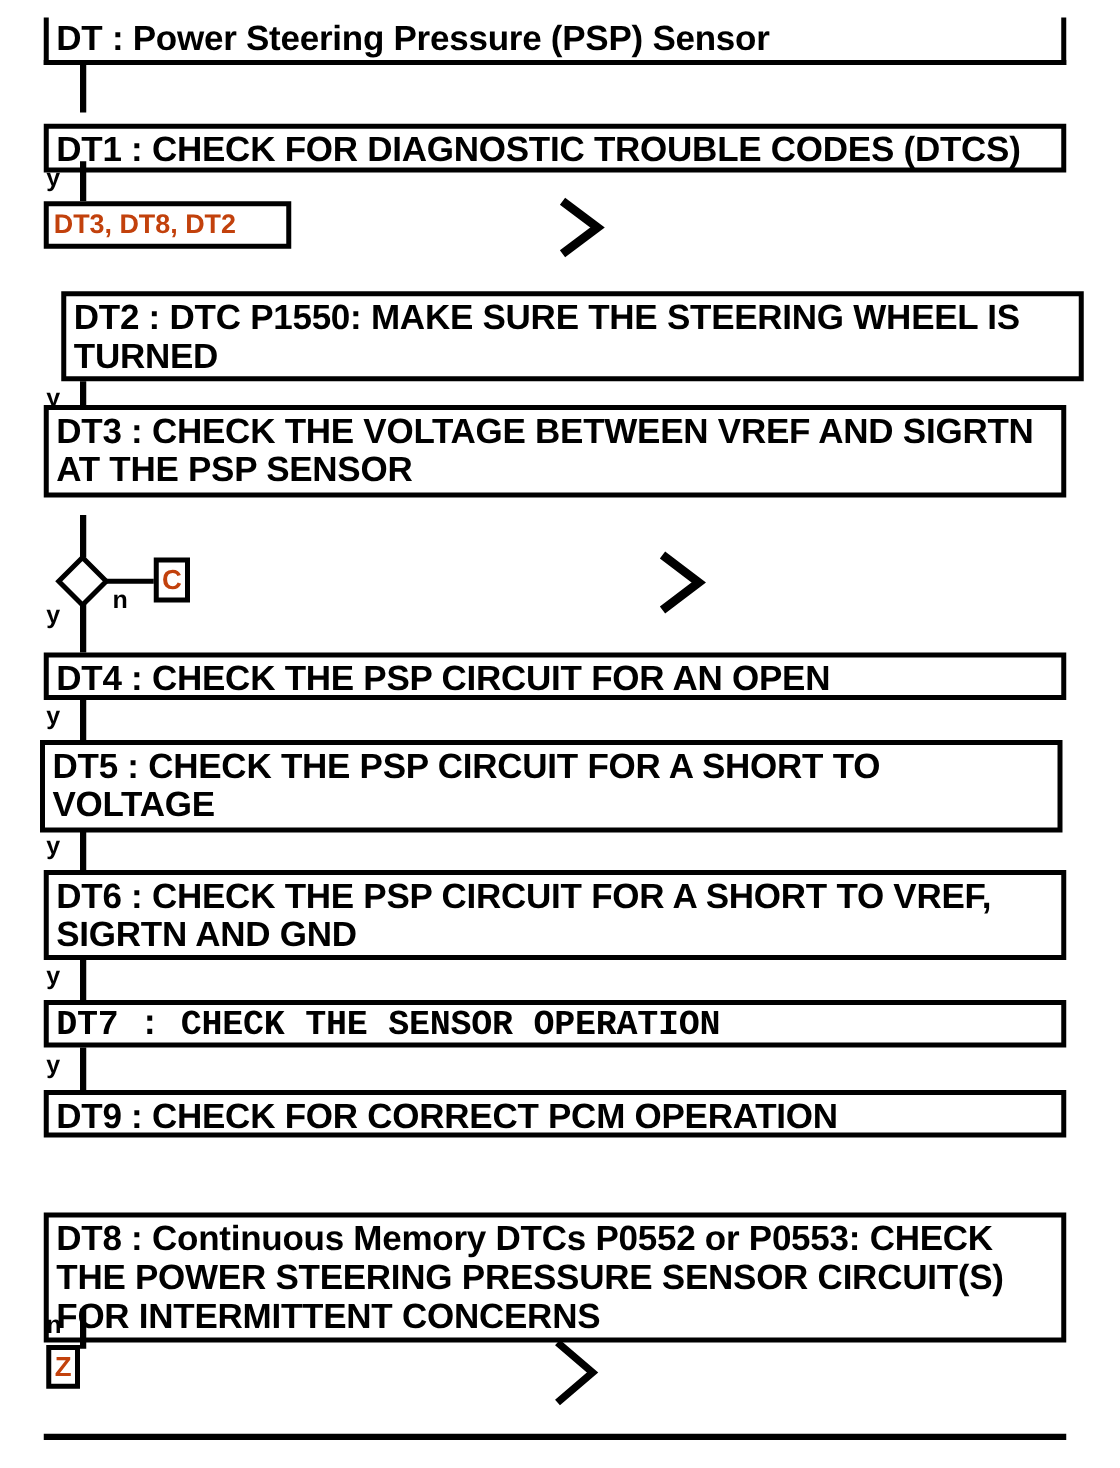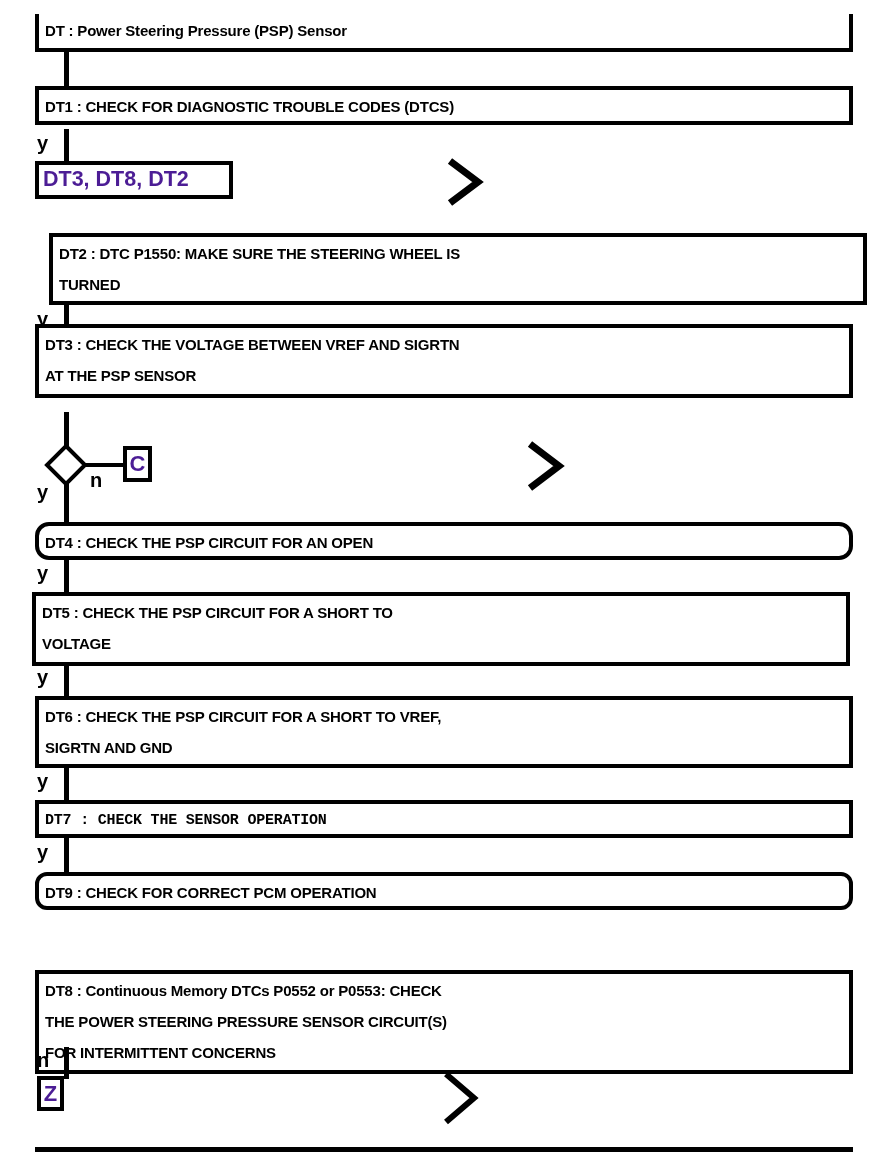--- a/index.html
+++ b/index.html
@@ -18,38 +18,38 @@
     overflow: hidden;
   }
   
   .step-box {
     position: absolute;
     box-sizing: border-box;
     border: 4px solid #000000;
     background: #ffffff;
     color: #000000;
     font-weight: bold;
-    font-size: 15px;
+    font-size: 28px;
     line-height: 31px;
     letter-spacing: -0.2px;
     padding: 1px 0 0 6px;
     white-space: pre-line;
     font-family: "Liberation Sans", sans-serif;
   }
   
   .step-box.clipped-top {
     border-top: none;
   }
   
   .ref-box {
     position: absolute;
     box-sizing: border-box;
     border: 4px solid #000000;
     background: #ffffff;
-    color: #4c1d95;
+    color: #c2410c;
     font-weight: bold;
     font-size: 21.5px;
     line-height: 1;
     display: flex;
     align-items: center;
     justify-content: flex-start;
     padding-left: 4px;
     font-family: "Liberation Sans", sans-serif;
   }
   .ref-box.tiny {
@@ -94,21 +94,21 @@
 </style>
 </head>
 <body>
 
 <div id="canvas">
 
   <div class="step-box clipped-top" style="left:35px; top:14px; width:818px; height:38px;">DT : Power Steering Pressure (PSP) Sensor</div>
 
   <div class="v-line" style="left:64px; top:52px; height:38px;"></div>
 
-  <div class="step-box" style="left:35px; top:86px; width:818px; height:39px;">DT1 : CHECK FOR DIAGNOSTIC TROUBLE CODES (DTCS)</div>
+  <div class="step-box" style="left:35px; top:99px; width:818px; height:39px;">DT1 : CHECK FOR DIAGNOSTIC TROUBLE CODES (DTCS)</div>
 
   <div class="v-line" style="left:64px; top:129px; height:32px;"></div>
   <div class="branch-label" style="left:37px; top:133px;">y</div>
 
   <div class="ref-box" style="left:35px; top:161px; width:198px; height:38px;">DT3, DT8, DT2</div>
 
   <div class="chevron" style="left:444px; top:155px;">
     <svg width="46" height="54" viewBox="0 0 46 54">
       <polyline points="6,6 34,27 6,48" fill="none" stroke="#000000" stroke-width="7"></polyline>
     </svg>
@@ -138,21 +138,21 @@
 
   <div class="v-line" style="left:64px; top:482px; height:43px;"></div>
   <div class="branch-label" style="left:37px; top:482px;">y</div>
 
   <div class="chevron" style="left:524px; top:438px;">
     <svg width="46" height="56" viewBox="0 0 46 56">
       <polyline points="6,6 35,28 6,50" fill="none" stroke="#000000" stroke-width="7"></polyline>
     </svg>
   </div>
 
-  <div class="step-box" style="left:35px; top:522px; width:818px; height:38px;border-radius:14px;">DT4 : CHECK THE PSP CIRCUIT FOR AN OPEN</div>
+  <div class="step-box" style="left:35px; top:522px; width:818px; height:38px;">DT4 : CHECK THE PSP CIRCUIT FOR AN OPEN</div>
 
   <div class="v-line" style="left:64px; top:560px; height:32px;"></div>
   <div class="branch-label" style="left:37px; top:563px;">y</div>
 
   <div class="step-box" style="left:21px; top:592px; width:818px; height:74px;margin-left:11px;">DT5 : CHECK THE PSP CIRCUIT FOR A SHORT TO
 VOLTAGE</div>
 
   <div class="v-line" style="left:64px; top:664px; height:32px;"></div>
   <div class="branch-label" style="left:37px; top:667px;">y</div>
 
@@ -160,21 +160,21 @@
 SIGRTN AND GND</div>
 
   <div class="v-line" style="left:64px; top:768px; height:32px;"></div>
   <div class="branch-label" style="left:37px; top:771px;">y</div>
 
   <div class="step-box" style="left:35px; top:800px; width:818px; height:38px;font-family:Liberation Mono, monospace;">DT7 : CHECK THE SENSOR OPERATION</div>
 
   <div class="v-line" style="left:64px; top:838px; height:34px;"></div>
   <div class="branch-label" style="left:37px; top:842px;">y</div>
 
-  <div class="step-box" style="left:35px; top:872px; width:818px; height:38px;border-radius:12px;">DT9 : CHECK FOR CORRECT PCM OPERATION</div>
+  <div class="step-box" style="left:35px; top:872px; width:818px; height:38px;">DT9 : CHECK FOR CORRECT PCM OPERATION</div>
 
   <div class="step-box" style="left:35px; top:943px; width:818px; height:104px;margin-top:27px;">DT8 : Continuous Memory DTCs P0552 or P0553: CHECK
 THE POWER STEERING PRESSURE SENSOR CIRCUIT(S)
 FOR INTERMITTENT CONCERNS</div>
 
   <div class="v-line" style="left:64px; top:1047px; height:32px;"></div>
   <div class="branch-label" style="left:37px; top:1050px;">n</div>
 
   <div class="ref-box tiny" style="left:37px; top:1076px; width:27px; height:35px;">Z</div>
 

